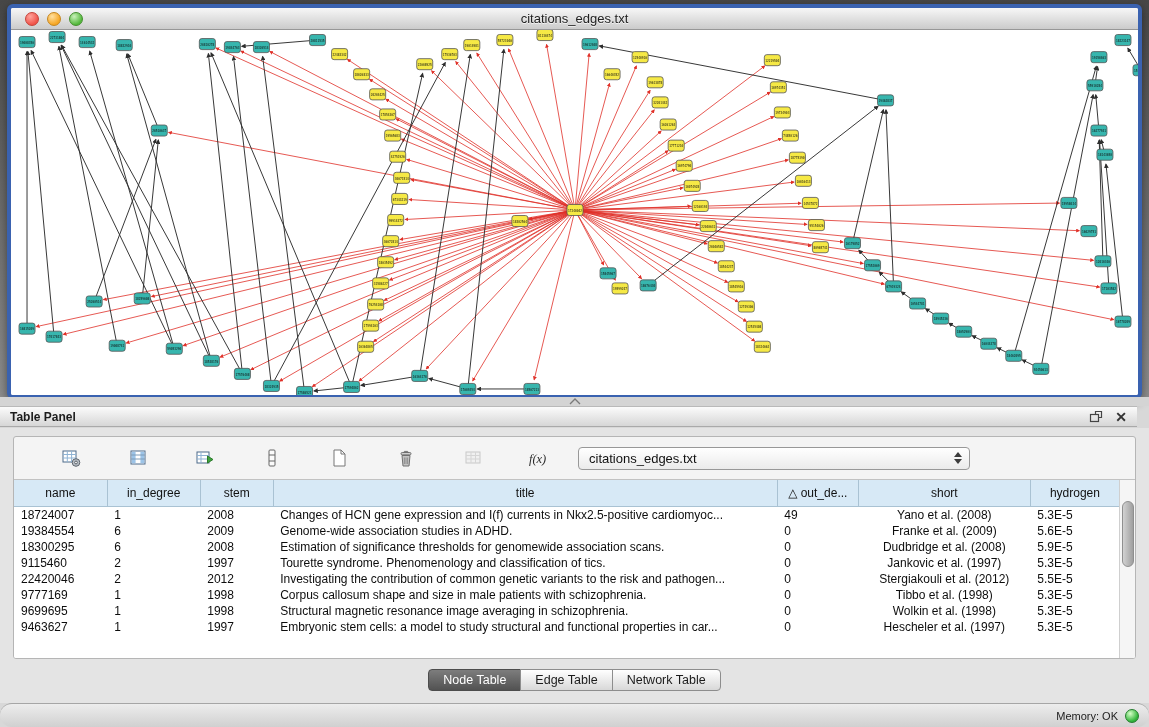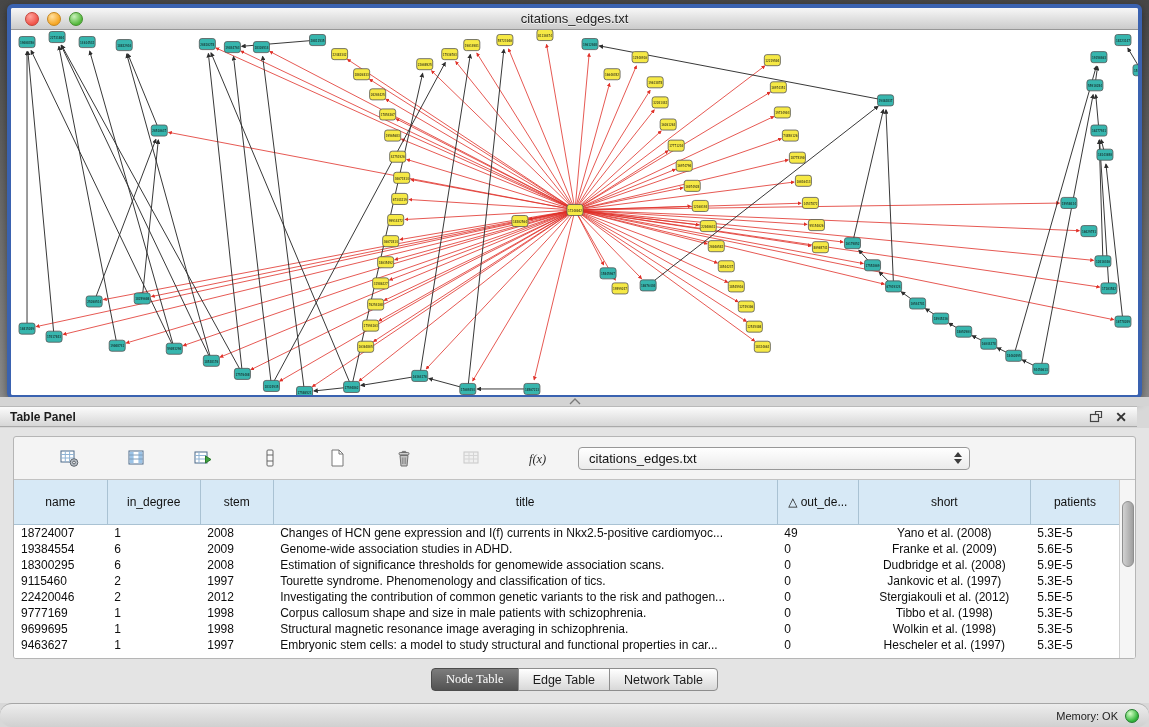--- a/index.html
+++ b/index.html
@@ -32,50 +32,50 @@
   #panel-header{position:absolute;top:406px;left:0;right:12px;height:21px;box-sizing:border-box;
     background:linear-gradient(#fbfbfb,#d6d6d6);border-top:1px solid #b9b9b9;border-bottom:1px solid #a9a9a9;
     display:flex;align-items:center;padding:0 10px;font-size:12px;color:#1c1c1c;font-weight:bold;}
   .hdr-icons{margin-left:auto;display:flex;align-items:center;gap:12px;}
   .close-x{font-size:14px;font-weight:bold;color:#333;line-height:1;cursor:default;}
   #panel-body{position:absolute;top:428px;left:0;right:0;bottom:24px;background:#e4e4e4;}
   .inner{position:absolute;top:8px;left:13px;right:13px;bottom:44px;background:#f4f4f4;
     border:1px solid #b5b5b5;border-radius:3px;display:flex;flex-direction:column;overflow:hidden;}
   .toolbar{height:42px;flex:0 0 42px;display:flex;align-items:center;gap:9px;padding:0 12px;}
   .tbtn{width:27px;height:27px;border:none;background:transparent;padding:2px;
-    display:flex;align-items:center;justify-content:flex-start;border-radius:3px;margin-left:31px;}
+    display:flex;align-items:center;justify-content:center;border-radius:3px;margin-left:31px;}
   .tbtn.disabled{opacity:.55;}
   .combo{margin-left:16px;width:392px;height:23px;box-sizing:border-box;border:1px solid #989898;
     border-radius:4px;background:linear-gradient(#ffffff,#ebebeb);display:flex;align-items:center;
     padding-left:10px;font-size:13px;color:#111;position:relative;
     box-shadow:inset 0 1px 0 #fff;}
   .combo .arrows{position:absolute;right:5px;top:0;bottom:0;width:13px;
     display:flex;flex-direction:column;justify-content:center;align-items:center;gap:2px;}
   .tri-up{width:0;height:0;border-left:4px solid transparent;border-right:4px solid transparent;border-bottom:5px solid #3c3c3c;}
   .tri-dn{width:0;height:0;border-left:4px solid transparent;border-right:4px solid transparent;border-top:5px solid #3c3c3c;}
   
   .tablewrap{flex:1;position:relative;background:#fff;border-top:1px solid #c2c2c2;overflow:hidden;}
   table{border-collapse:collapse;table-layout:fixed;width:calc(100% - 15px);font-size:12px;}
   col.c1{width:92px}col.c2{width:92px}col.c3{width:72px}col.c4{width:498px}
   col.c5{width:80px}col.c6{width:170px}col.c7{width:88px}
   thead th{background:#d7e9f6;border:1px solid #a9c2d3;border-top:none;height:18px;
-    font-weight:normal;color:#111;padding:13px 4px;white-space:nowrap;overflow:hidden;}
+    font-weight:normal;color:#111;padding:4px 4px;white-space:nowrap;overflow:hidden;}
   thead th:first-child{border-left:none}
   tbody td{height:16px;padding:0 7px;white-space:nowrap;overflow:hidden;color:#0d0d0d;}
   tbody td:nth-child(6){text-align:center;}
   .vscroll{position:absolute;top:0;right:0;bottom:0;width:15px;background:#f5f5f5;border-left:1px solid #cfcfcf;}
   .vthumb{position:absolute;top:21px;left:2px;width:10px;height:64px;border-radius:6px;
     background:linear-gradient(90deg,#d2d2d2,#9f9f9f);border:1px solid #8f8f8f;}
   
   .tabs{position:absolute;left:0;right:0;bottom:12px;display:flex;justify-content:center;}
   .tab{font-family:"Liberation Sans",sans-serif;font-size:12.5px;padding:3px 14px;
     border:1px solid #8d8d8d;background:linear-gradient(#ffffff,#d8d8d8);color:#1b1b1b;margin-left:-1px;}
   .tab:first-child{border-radius:4px 0 0 4px;margin-left:0;}
   .tab:last-child{border-radius:0 4px 4px 0;}
-  .tab.active{background:linear-gradient(#7d7d7d,#525252);color:#fff;border-color:#4c4c4c;font-family:Liberation Serif, serif;}
+  .tab.active{background:linear-gradient(#7d7d7d,#525252);color:#fff;border-color:#4c4c4c;}
   
   #statusbar{position:absolute;bottom:0;left:0;right:0;height:24px;box-sizing:border-box;
     background:linear-gradient(#ededed,#d0d0d0);border-top:1px solid #a6a6a6;
     display:flex;align-items:center;justify-content:flex-end;gap:7px;padding:0 10px;
     font-size:11px;color:#222;border-radius:12px;}
   .led{width:12px;height:12px;border-radius:50%;border:1px solid #237d2c;
     background:radial-gradient(circle at 35% 30%,#d6ffc8,#37b83f 65%,#1d8c2a);}
 </style>
 </head>
 <body>
@@ -704,21 +704,21 @@
             <col class="c7">
         </colgroup>
         <thead>
             <tr>
               <th>name</th>
               <th>in_degree</th>
               <th>stem</th>
               <th>title</th>
               <th>△ out_de...</th>
               <th>short</th>
-              <th>patients</th>
+              <th>hydrogen</th>
             </tr>
           </thead>
         <tbody>
             <tr>
               <td>18724007</td>
               <td>1</td>
               <td>2008</td>
               <td>Changes of HCN gene expression and I(f) currents in Nkx2.5-positive cardiomyoc...</td>
               <td>49</td>
               <td>Yano et al. (2008)</td>

